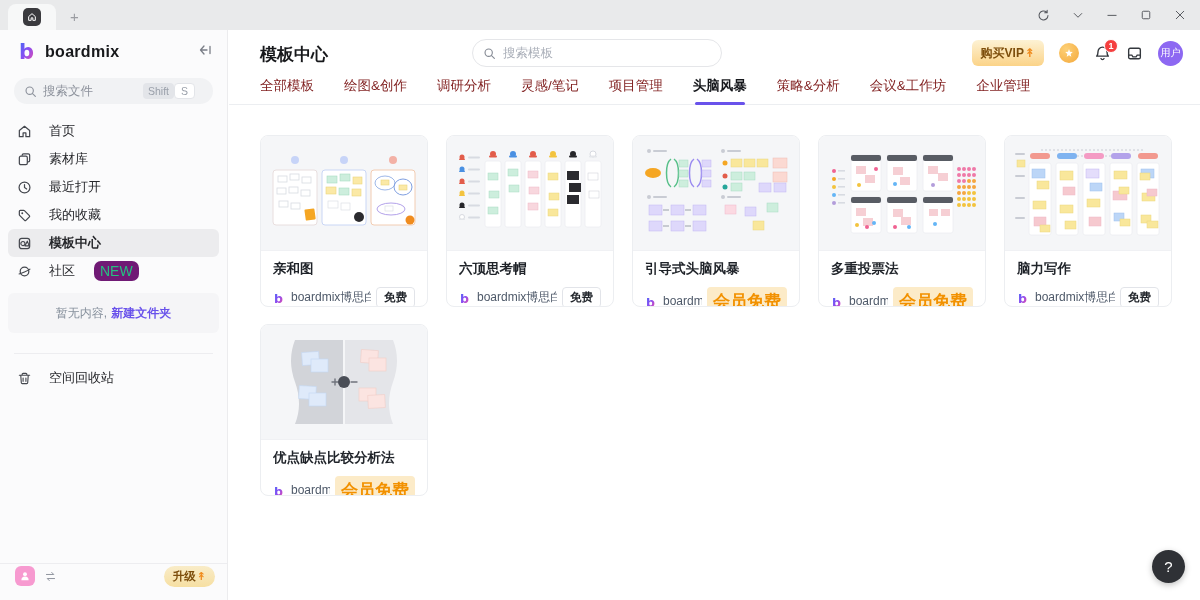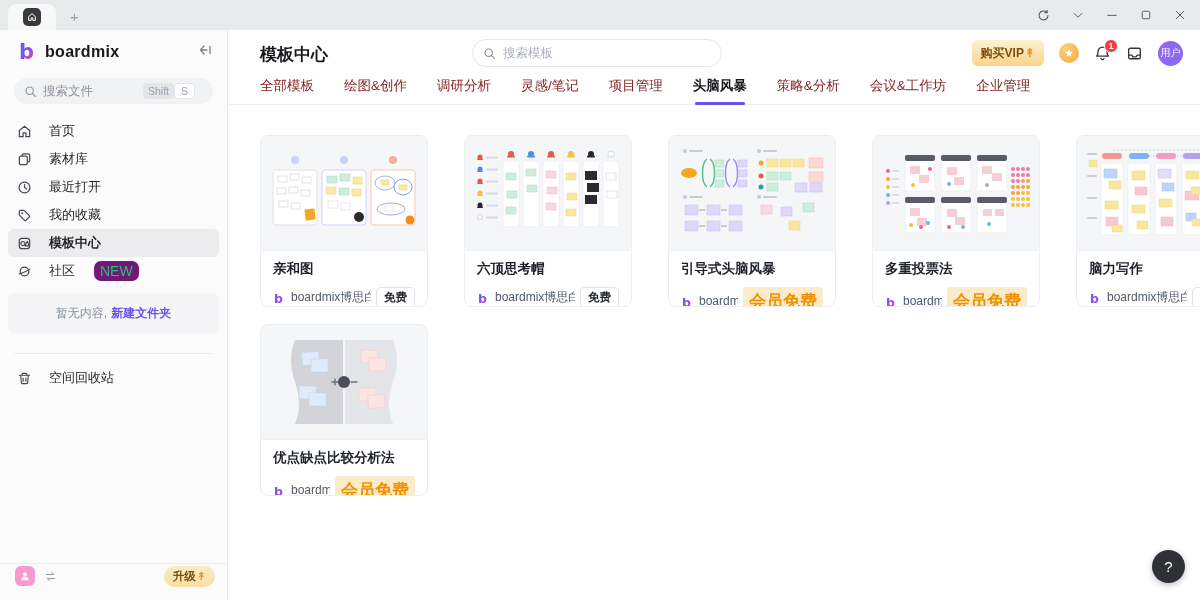--- a/index.html
+++ b/index.html
@@ -56,21 +56,21 @@
   .bell-wrap { position:relative; display:flex; color:#33373d; }
   .notif-badge { position:absolute; top:-6px; right:-7px; min-width:14px; height:14px; background:#f53f3f; border:1.5px solid #fff; border-radius:8px; color:#fff; font-size:9px; font-weight:bold; display:flex; align-items:center; justify-content:center; padding:0 3px; }
   .inbox-wrap { display:flex; color:#33373d; }
   .user-avatar { width:25px; height:25px; border-radius:50%; background:#8d68f2; color:#fff; font-size:10px; display:flex; align-items:center; justify-content:center; }
 
   .tabs { display:flex; gap:30px; padding:0 31px; border-bottom:1px solid #eceef1; height:28px; }
   .tab { font-size:13.5px; color:#7f1d1d; position:relative; white-space:nowrap; cursor:default; }
   .tab.active { font-weight:bold; color:#16181c; }
   .tab.active::after { content:""; position:absolute; left:2px; right:2px; bottom:-1px; height:3px; border-radius:2px; background:#6952eb; }
 
-  .cards { padding:30px 31px 0; display:grid; grid-template-columns:repeat(5,168px); gap:17px 36px; }
+  .cards { padding:30px 31px 0; display:grid; grid-template-columns:repeat(5,168px); gap:17px 18px; }
   .card { width:168px; height:172px; border:1px solid #eceef1; border-radius:8px; background:#fff; overflow:hidden; cursor:default; }
   .thumb { height:115px; background:#f5f6f8; display:flex; align-items:center; justify-content:center; border-bottom:1px solid #f0f1f4; }
   .thumb svg { display:block; }
   .card-body { padding:9px 12px 0; }
   .card-title { font-size:13.5px; font-weight:bold; color:#1f2329; margin-bottom:9px; white-space:nowrap; overflow:hidden; }
   .pub-row { display:flex; align-items:center; gap:5px; }
   .pub-name { font-size:12px; color:#4e5969; flex:1; white-space:nowrap; overflow:hidden; }
   .badge-free { font-size:11.5px; font-weight:bold; color:#1f2329; background:#fff; border:1px solid #e2e4e9; border-radius:4px; padding:2px 7px; }
   .badge-member { font-size:17px; font-weight:bold; color:#f29100; background:#fcebc8; border-radius:4px; padding:3px 6px; }
 

